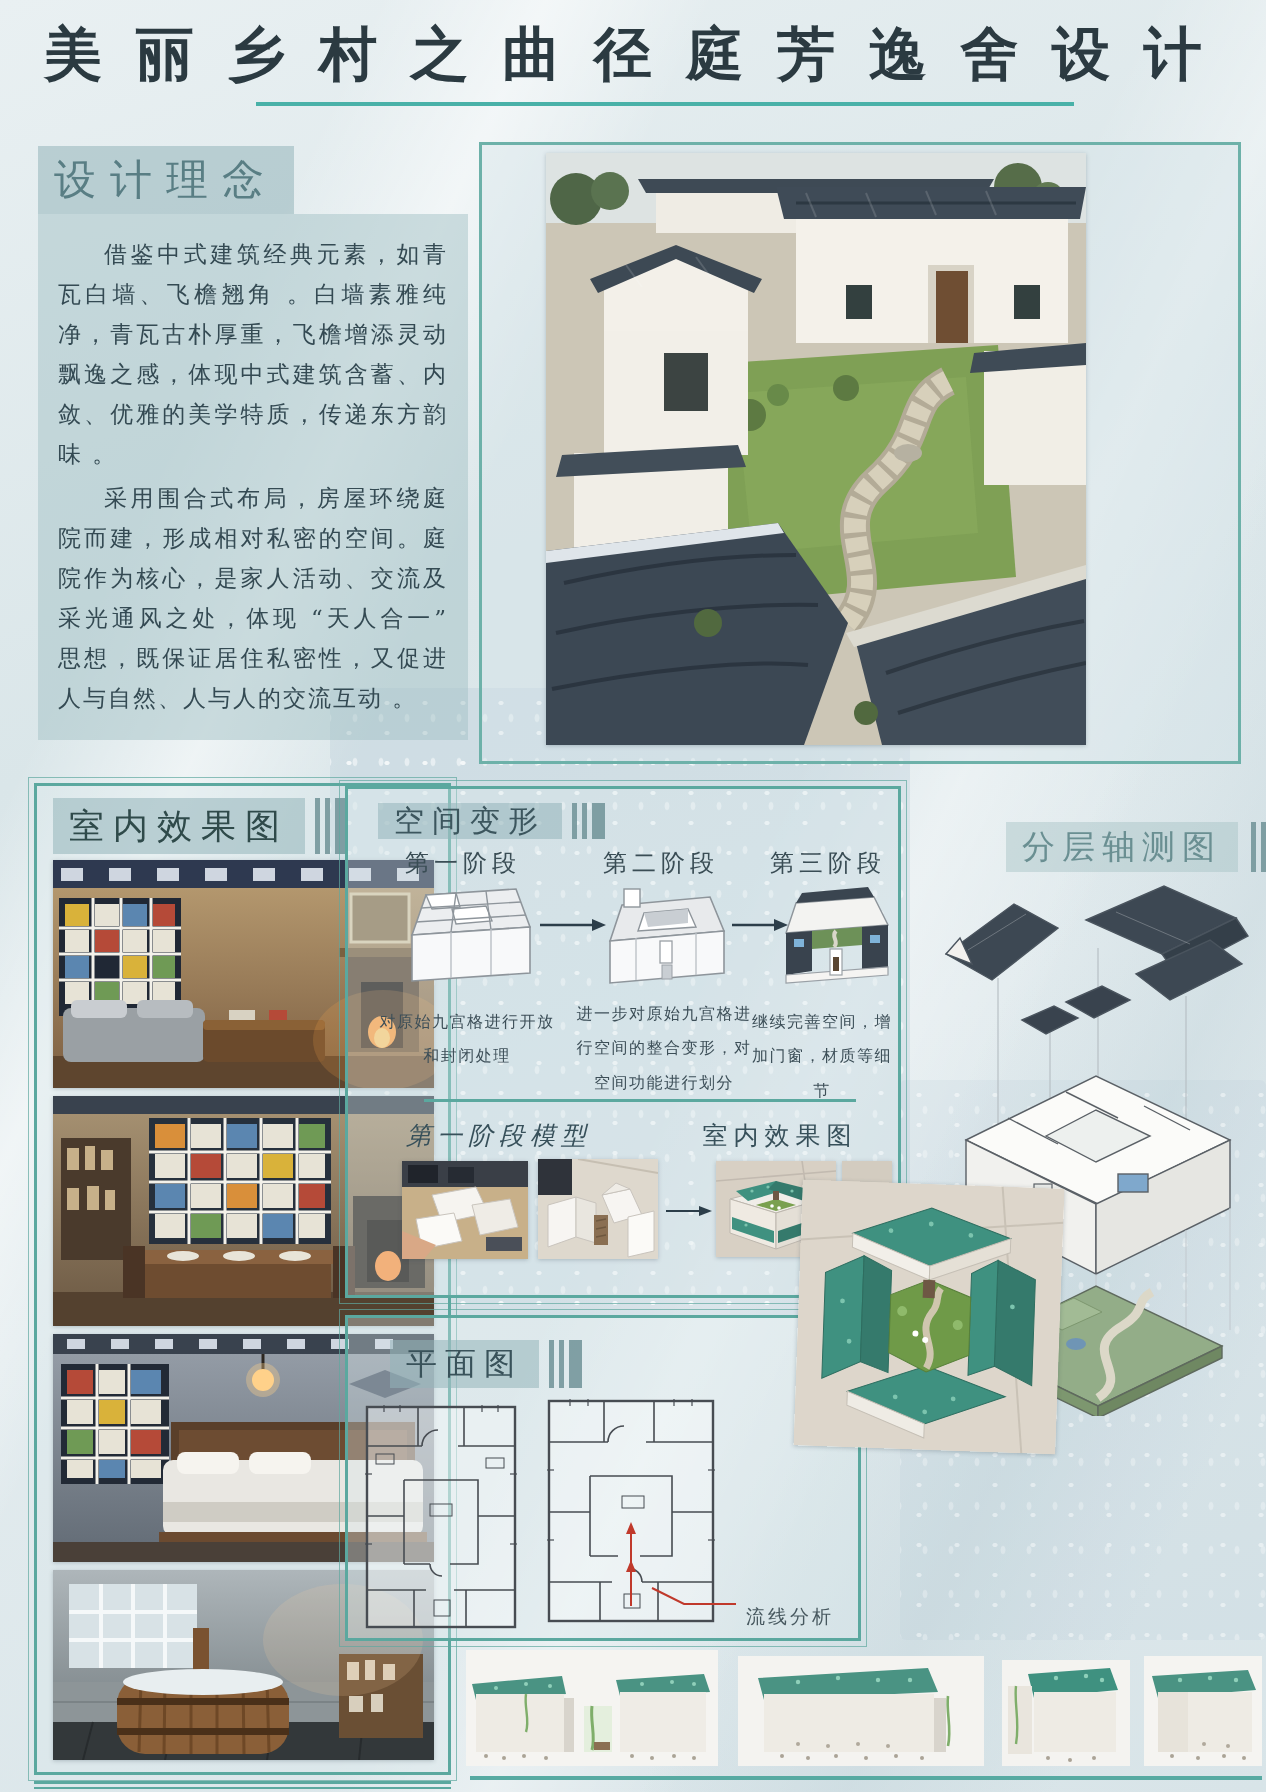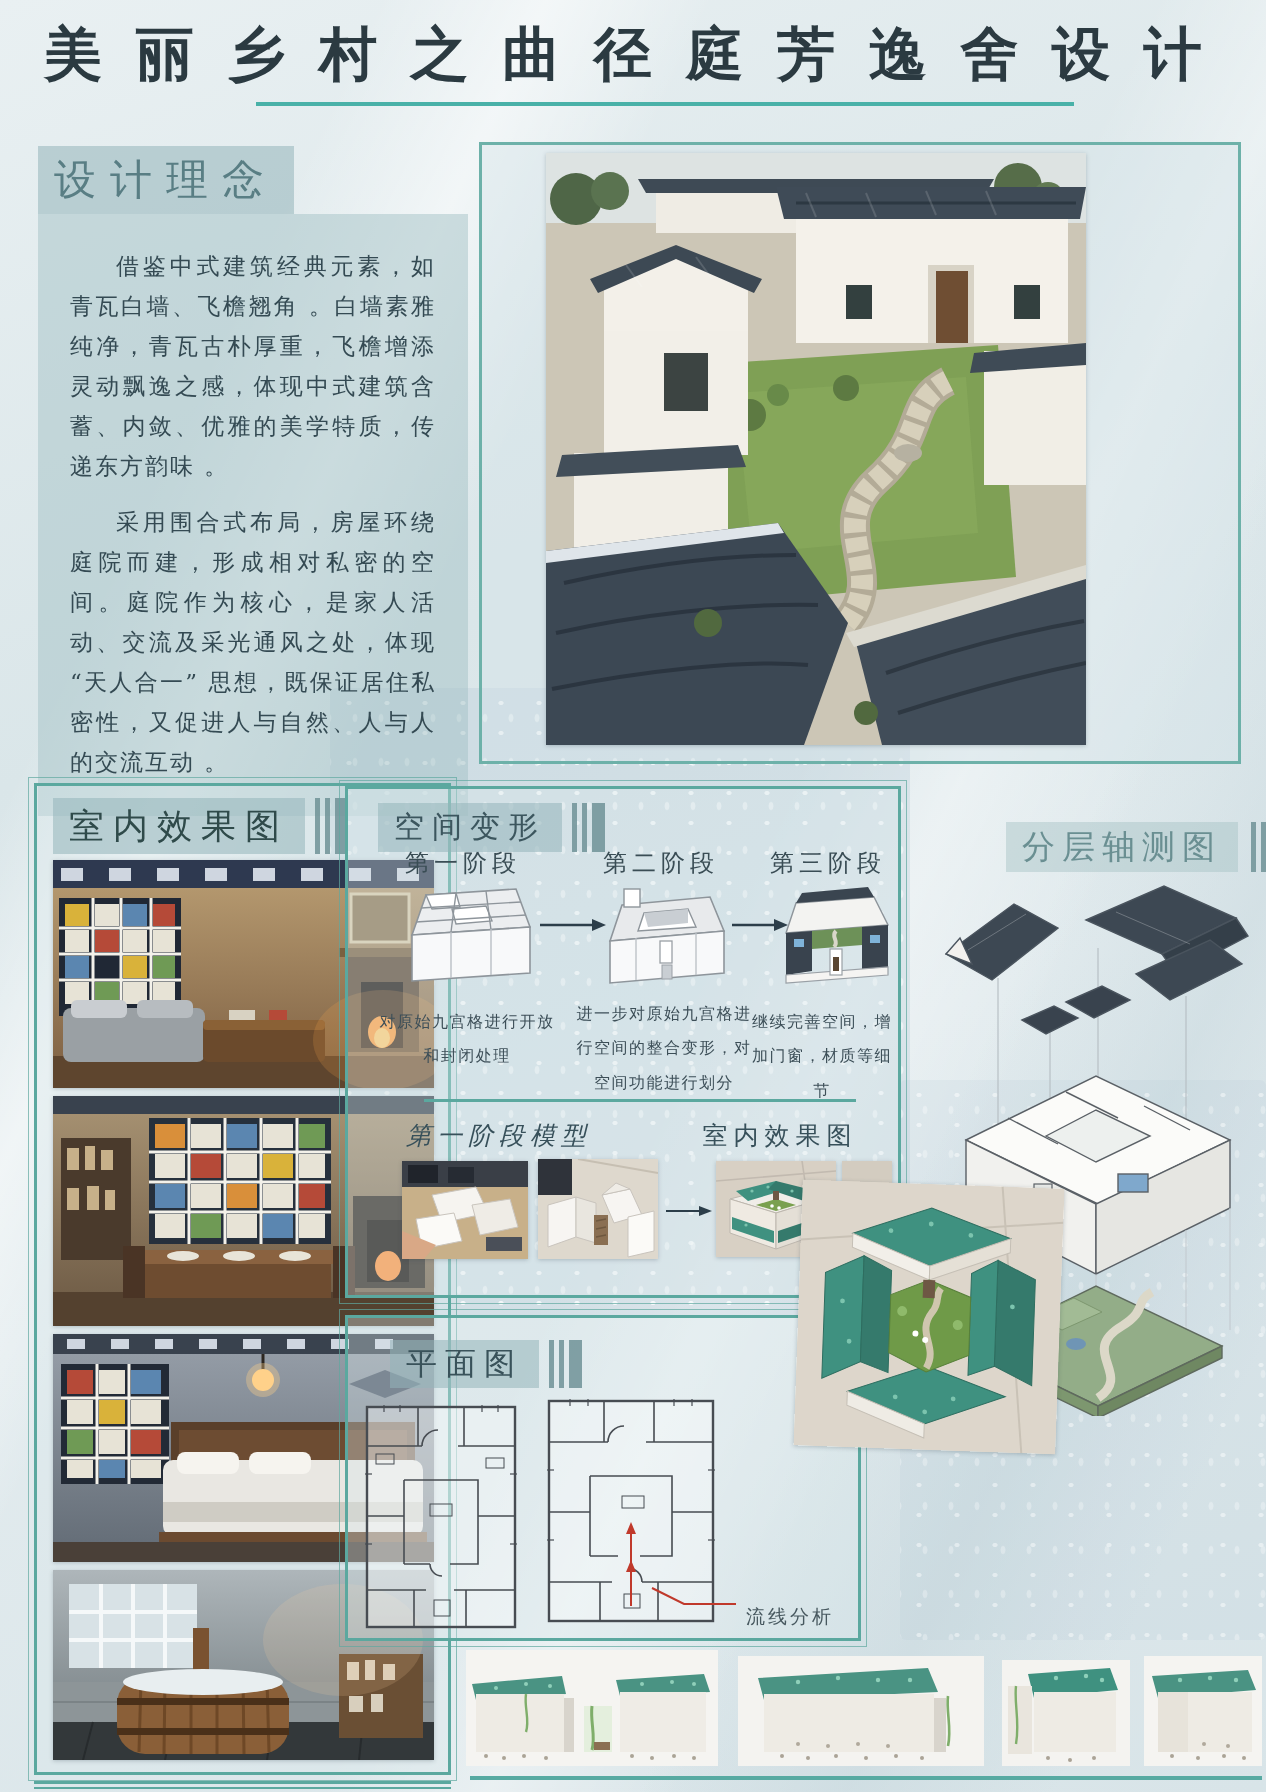--- a/index.html
+++ b/index.html
@@ -25,21 +25,21 @@
     padding:4px 16px;color:#3c5b5e;white-space:nowrap;}
   .bars{display:flex;align-items:stretch;gap:5px;}
   .bars i{display:block;background:rgba(110,146,150,.85);}
   .bars i:nth-child(1){width:5px;} .bars i:nth-child(2){width:5px;} .bars i:nth-child(3){width:13px;}
   .title{position:absolute;left:44px;top:16px;width:1200px;font-size:58px;font-weight:bold;
     color:#2b3a41;letter-spacing:0.58em;white-space:nowrap;}
   .title-underline{position:absolute;left:256px;top:102px;width:818px;height:4px;background:#49b1a8;}
   .concept-text{position:absolute;left:38px;top:214px;width:398px;padding:16px 16px 18px 16px;
     background:rgba(163,193,197,.5);color:#344a53;font-size:23px;line-height:1.74;
     letter-spacing:2px;text-align:justify;}
-  .concept-text p{margin:16px;text-indent:2em;}
+  .concept-text p{margin:4px;text-indent:2em;}
   .stage-label{position:absolute;font-size:24px;letter-spacing:5px;color:#3a4d55;text-align:center;}
   .cap{position:absolute;font-size:16px;line-height:2.15;letter-spacing:1.5px;color:#3d4f58;text-align:center;}
   .model-label{position:absolute;font-size:25px;letter-spacing:6px;color:#37505a;text-align:center;}
   .photo{position:absolute;box-shadow:0 1px 4px rgba(40,60,70,.25);}
   .photo svg{display:block;}
   .flat{box-shadow:none;}
   .divider{position:absolute;height:3px;background:#5ba89f;}
   .annot{position:absolute;font-size:19px;letter-spacing:3px;color:#47585f;margin-left:12px;}
 </style>
 </head>
@@ -381,21 +381,21 @@
           <rect x="64" y="158" width="172" height="7" fill="#4a3019"></rect>
         <ellipse cx="150" cy="112" rx="80" ry="13" fill="#e8eef0"></ellipse>
         <ellipse cx="290" cy="70" rx="80" ry="56" fill="rgba(255,214,160,.16)"></ellipse>
       </svg>
     </div>
   </div>
   <div class="abs" style="left:34px;top:1781px;width:417px;height:3px;background:#5ba89f;"></div>
   <div class="abs" style="left:34px;top:1787px;width:417px;height:2px;background:#5ba89f;"></div>
 
   <div class="panel" style="left:345px;top:786px;width:550px;height:506px;">
-    <div class="hd-wrap" style="left:18px;top:14px;height:49px;padding-left:12px;">
+    <div class="hd-wrap" style="left:18px;top:14px;height:36px;padding-left:12px;">
       <div class="hd-box" style="font-size:30px;letter-spacing:8px;color:#3c565e;">空间变形</div>
       <div class="bars">
           <i></i>
           <i></i>
           <i></i>
         </div>
     </div>
 
     <div class="stage-label" style="left:40px;top:58px;width:150px;">第一阶段</div>
     <div class="stage-label" style="left:238px;top:58px;width:150px;">第二阶段</div>

